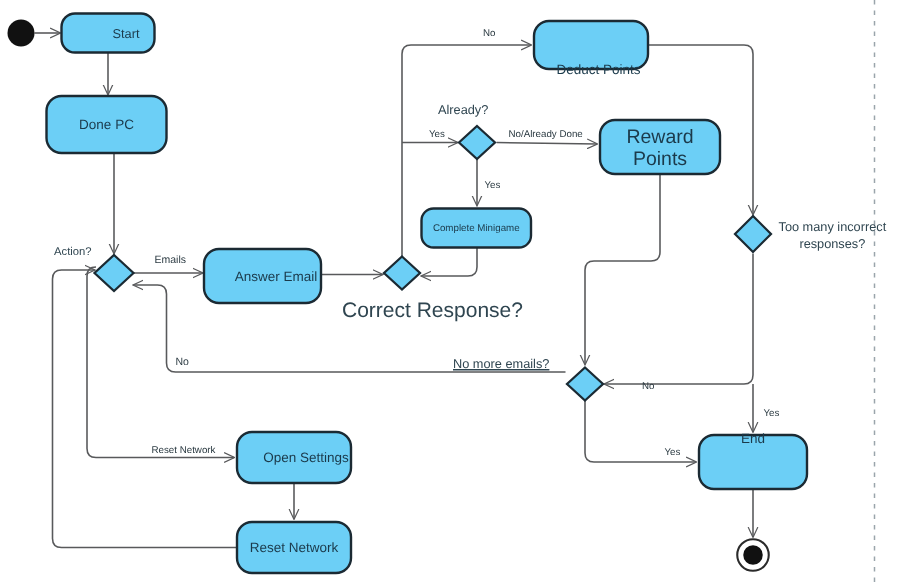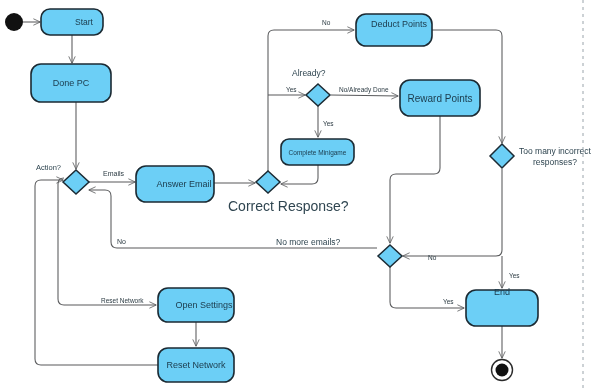--- a/index.html
+++ b/index.html
@@ -102,31 +102,31 @@
       <polygon points="268,171 280,182 268,193 256,182"></polygon>
       <polygon points="318,84 330,95 318,106 306,95"></polygon>
       <polygon points="390,245 402,256 390,267 378,256"></polygon>
       <polygon points="502,144 514,156 502,168 490,156"></polygon>
     </g>
   </svg>
 
   <div class="node-label" style="left:41px;top:9px;width:48px;height:26px;font-size:8.5px;padding-left:19px;">Start</div>
   <div class="node-label" style="left:31px;top:64px;width:80px;height:38px;font-size:9px;">Done PC</div>
   <div class="node-label" style="left:136px;top:166px;width:96px;height:36px;font-size:9px;">Answer Email</div>
-  <div class="node-label" style="left:356px;top:8px;width:86px;height:32px;font-size:9px;">Deduct Points</div>
-  <div class="node-label" style="left:400px;top:80px;width:80px;height:36px;font-size:10px;border-radius:12px;">Reward Points</div>
+  <div class="node-label" style="left:356px;top:30px;width:86px;height:32px;font-size:9px;">Deduct Points</div>
+  <div class="node-label" style="left:400px;top:80px;width:80px;height:36px;font-size:13px;border-radius:12px;">Reward Points</div>
   <div class="node-label" style="left:281px;top:139px;width:73px;height:26px;font-size:6.5px;">Complete Minigame</div>
   <div class="node-label" style="left:158px;top:288px;width:92px;height:34px;font-size:9px;">Open Settings</div>
   <div class="node-label" style="left:158px;top:348px;width:76px;height:34px;font-size:9px;">Reset Network</div>
   <div class="node-label" style="left:466px;top:274px;width:72px;height:36px;font-size:9px;">End</div>
 
   <div class="anno-label" style="left:36px;top:163px;font-size:7.5px;">Action?</div>
   <div class="anno-label" style="left:292px;top:68px;font-size:8.5px;">Already?</div>
   <div class="anno-label" style="left:228px;top:198px;font-size:14px;">Correct Response?</div>
-  <div class="anno-label" style="left:276px;top:237px;font-size:8.5px;">No more emails?</div>
+  <div class="anno-label" style="left:302px;top:237px;font-size:8.5px;text-decoration:underline;">No more emails?</div>
   <div class="anno-label" style="left:519px;top:146px;font-size:8.5px;line-height:11px;text-align:center;">Too many incorrect
 responses?</div>
 
   <div class="edge-label" style="left:103px;top:170px;font-size:7px;">Emails</div>
   <div class="edge-label" style="left:322px;top:19px;font-size:6.5px;">No</div>
   <div class="edge-label" style="left:286px;top:86px;font-size:6.5px;">Yes</div>
   <div class="edge-label" style="left:339px;top:86px;font-size:6.5px;">No/Already Done</div>
   <div class="edge-label" style="left:323px;top:120px;font-size:6.5px;">Yes</div>
   <div class="edge-label" style="left:117px;top:238px;font-size:7px;">No</div>
   <div class="edge-label" style="left:101px;top:297px;font-size:6.5px;">Reset Network</div>

